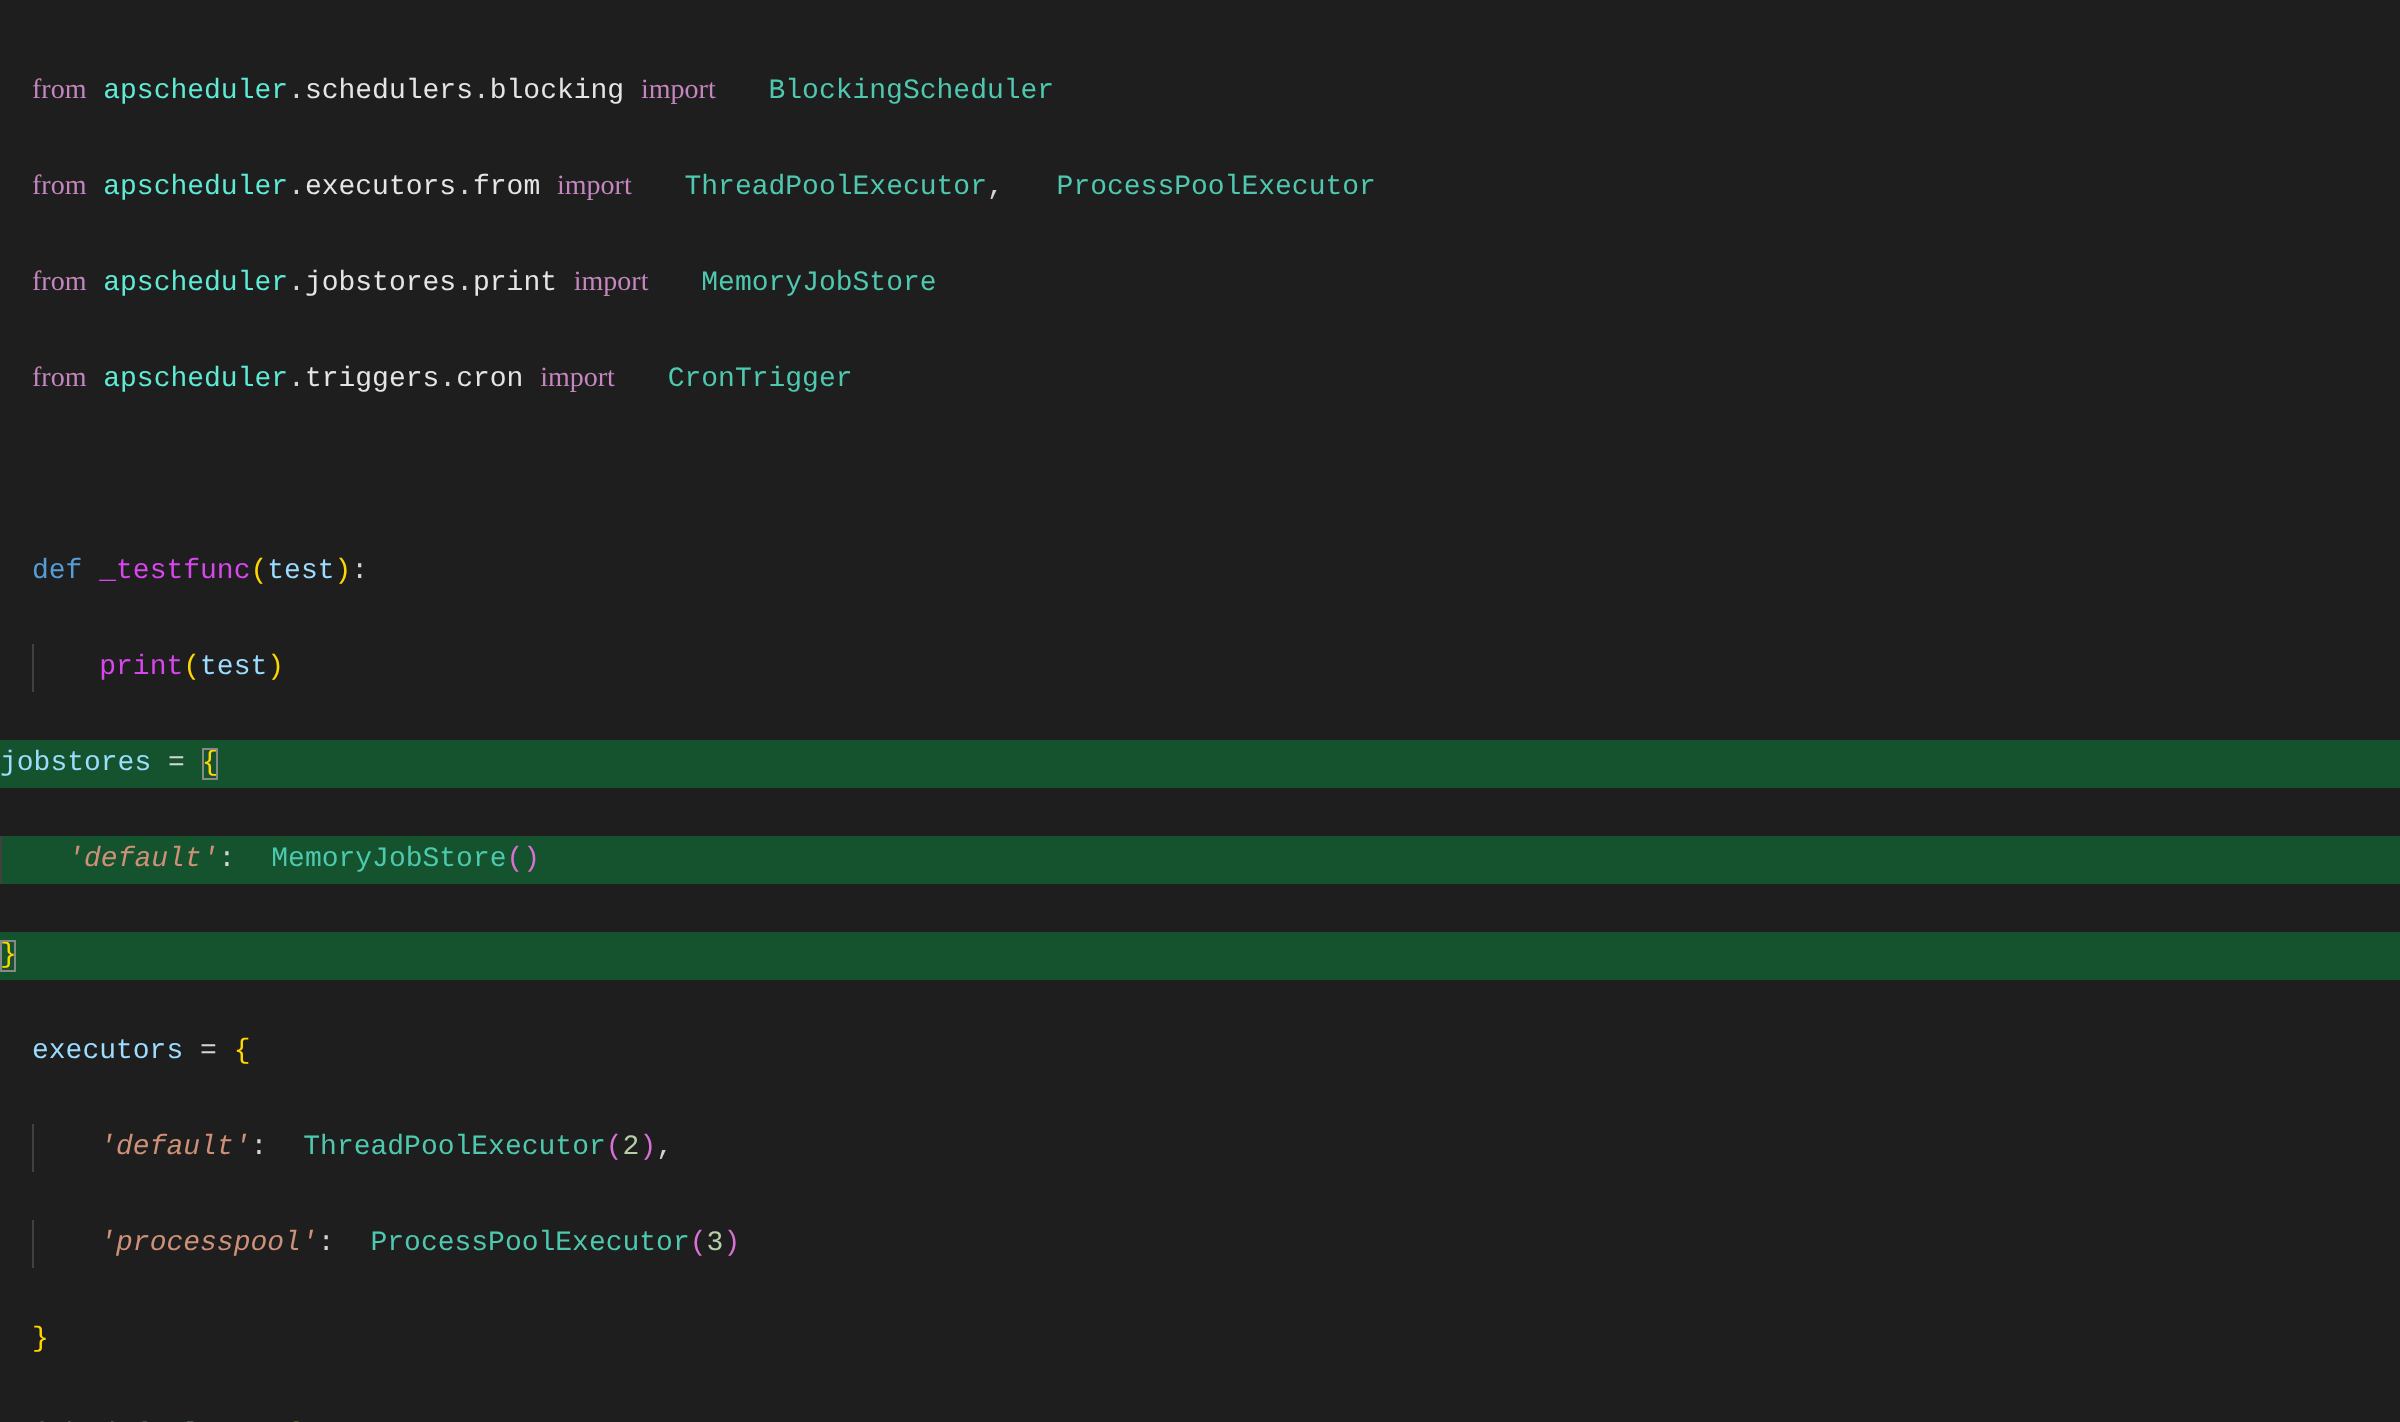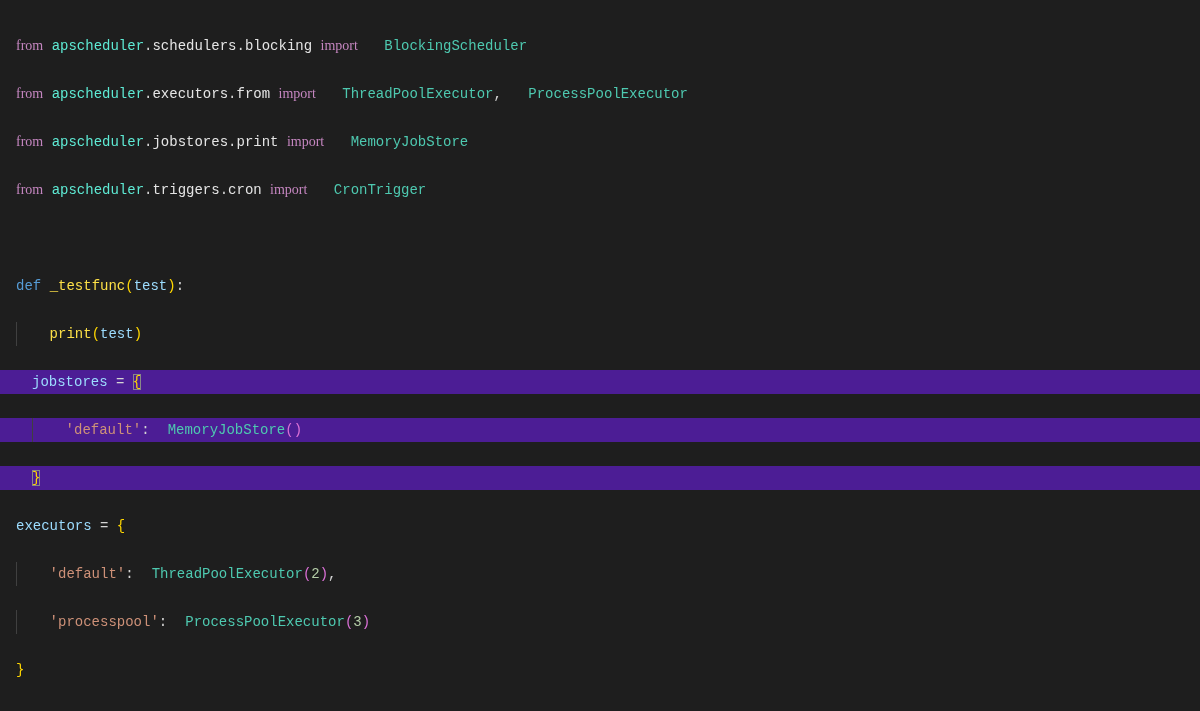--- a/index.html
+++ b/index.html
@@ -12,46 +12,46 @@
     padding: 10px 0;
     width: 1200px;
   }
   .code-area {
     padding: 0 16px;
     white-space: pre;
     position: relative;
   }
   .line { display: block; height: 24px; }
   .line-highlight {
-    background: #4c1d95;
+    background: #14532d;
     margin: 0 -16px;
-    padding: 0 32px;
+    padding: 0 0;
   }
   .indent-guide {
     border-left: 1px solid #404040;
     display: inline-block;
     height: 24px;
     vertical-align: top;
     margin-right: -1px;
   }
   .bracket-box {
     outline: 1px solid #888;
     outline-offset: -1px;
   }
 
   
   .kw-import { color: #c586c0; font-family: Liberation Serif, serif; }
   .module    { color: #5eead4; text-align: center; }
   .dotpath   { color: #e5e5e5; }
-  .func      { color: #fde047; }
+  .func      { color: #d946ef; }
   .cls       { color: #4ec9b0; margin-left: 18px; }
   .var       { color: #9cdcfe; }
   .op        { color: #d4d4d4; }
   .punct     { color: #d4d4d4; }
-  .str       { color: #ce9178; }
+  .str       { color: #ce9178; font-style: italic; }
   .num       { color: #b5cea8; }
   .def       { color: #569cd6; }
   .param     { color: #9cdcfe; }
   .br0 { color: #ffd700; }
   .br1 { color: #da70d6; }
 </style>
 </head>
 <body>
 
 <div class="code-area">

